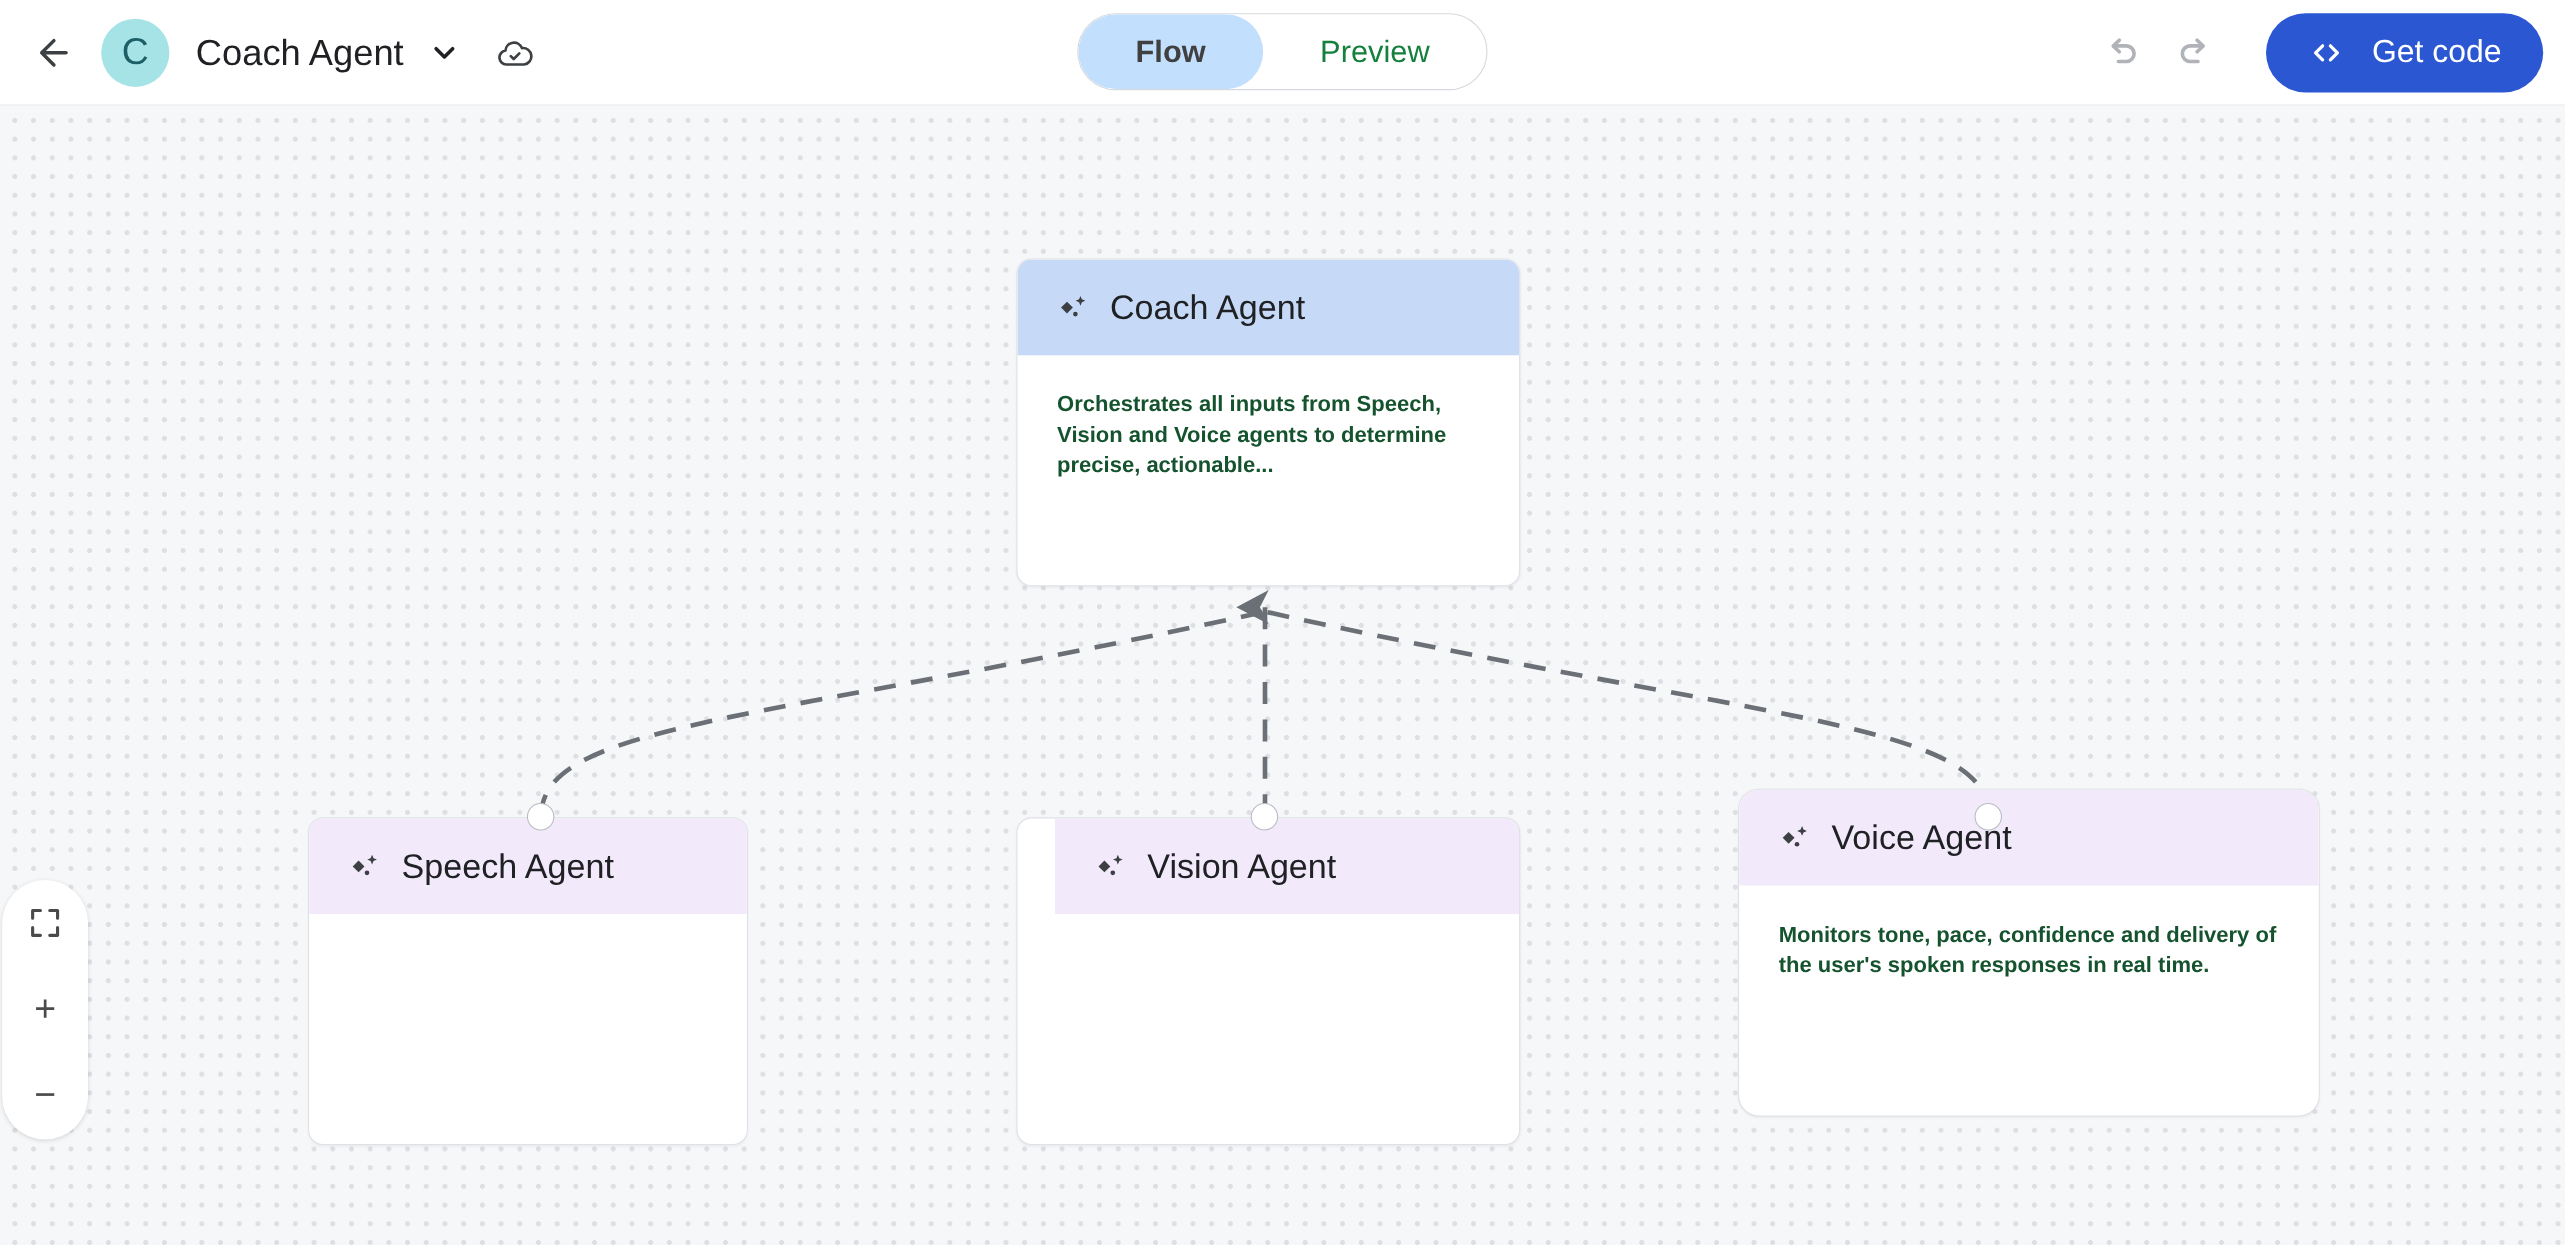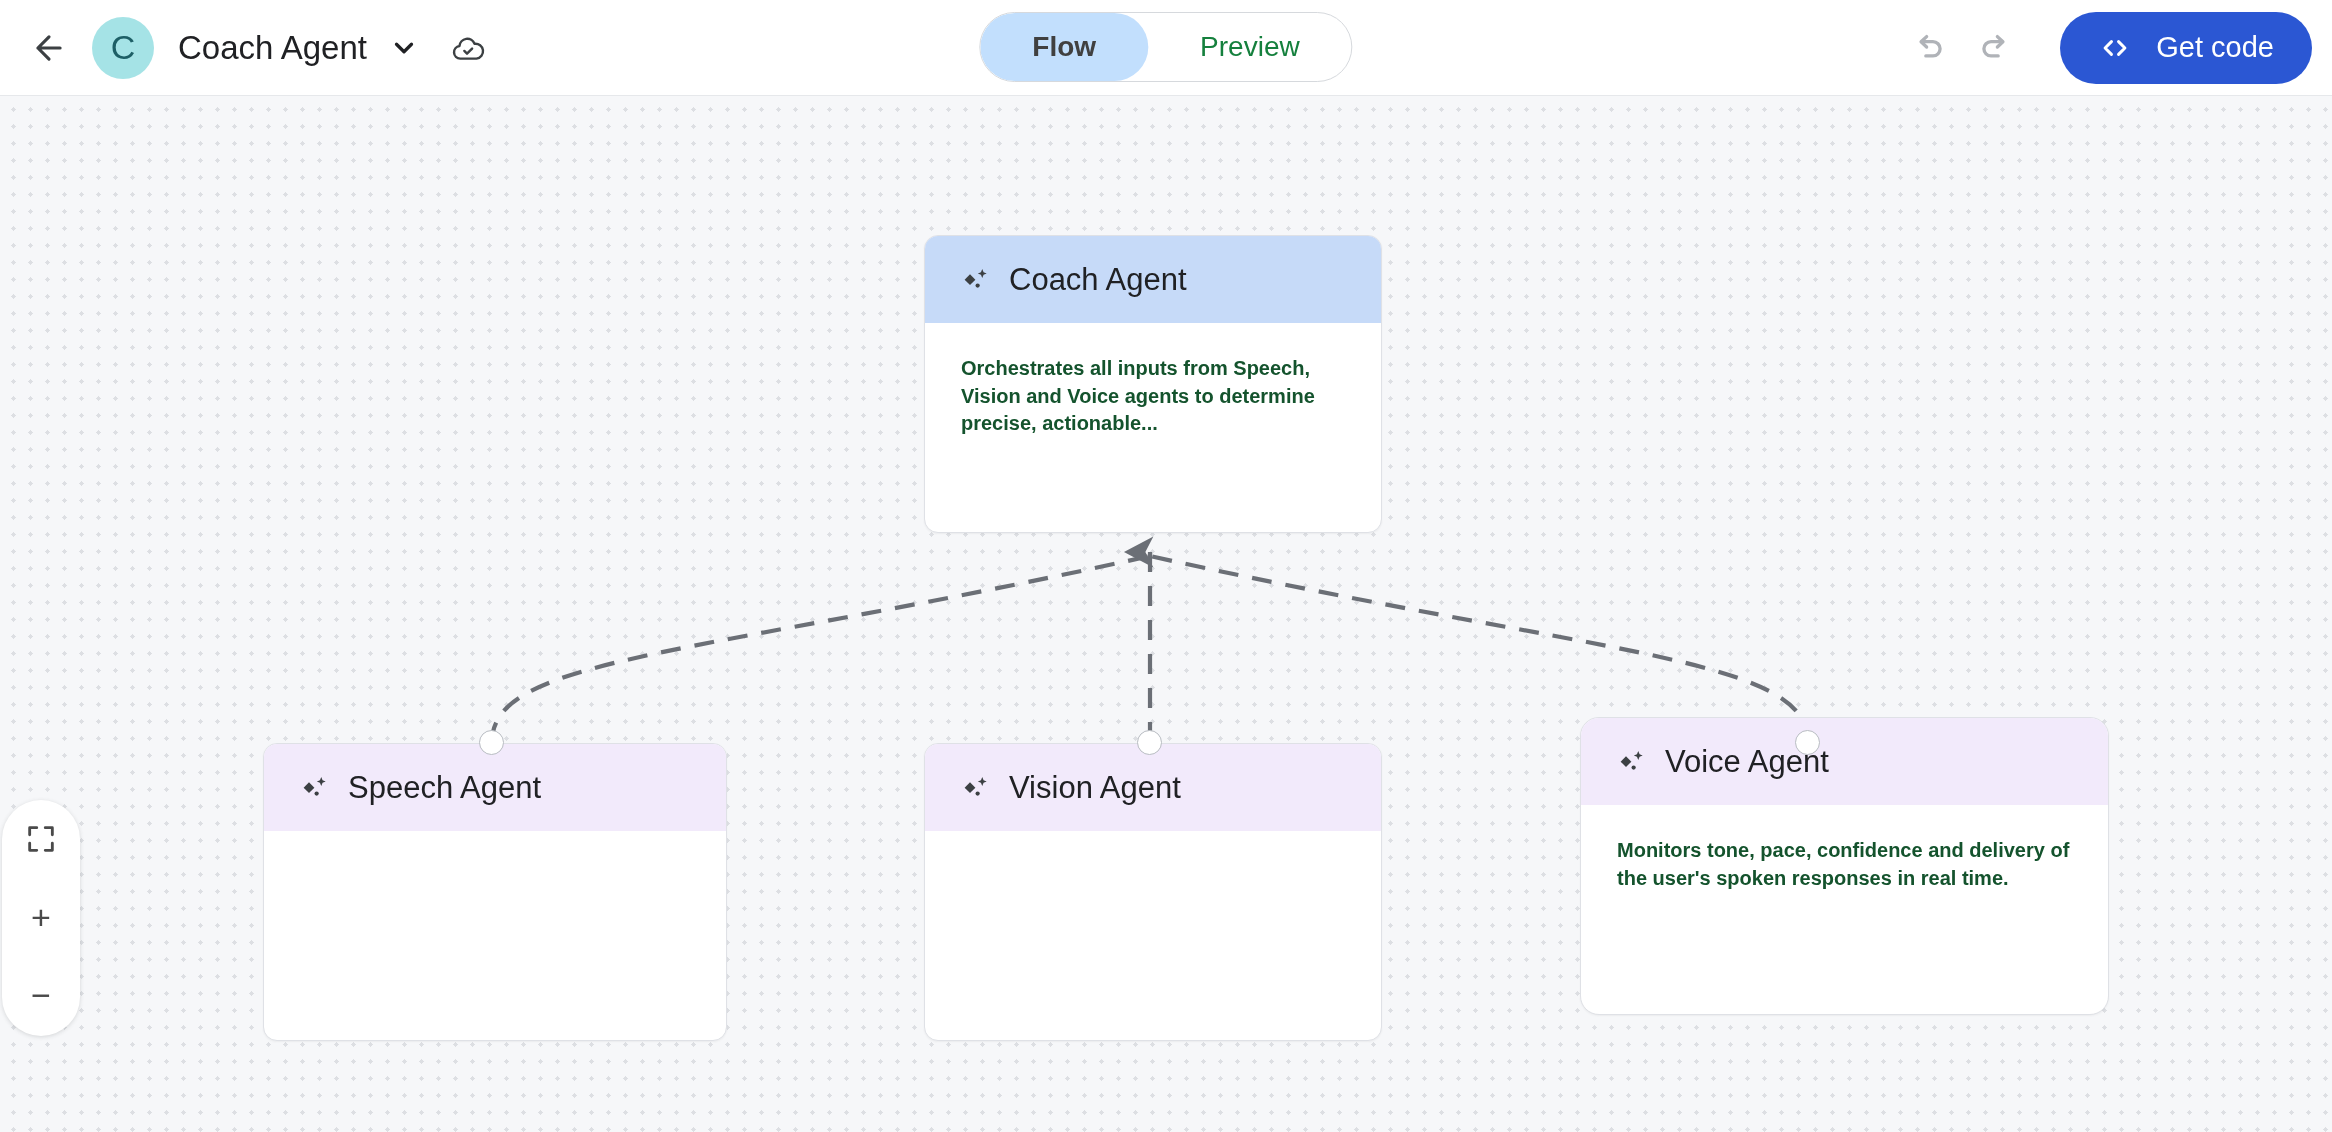--- a/index.html
+++ b/index.html
@@ -218,33 +218,33 @@
           <path d="M7.2 7.4l4.3 4.3-4.3 4.3L2.9 11.7z" fill="#3c4043"></path>
           <path d="M17 3.2l1.05 2.5 2.5 1.05-2.5 1.05L17 10.3l-1.05-2.5-2.5-1.05 2.5-1.05z" fill="#3c4043"></path>
           <circle cx="13.3" cy="16.4" r="1.7" fill="#3c4043"></circle>
         </svg>
         <span class="node-title">Coach Agent</span>
       </div>
       <div class="node-body">Orchestrates all inputs from Speech, Vision and Voice agents to determine precise, actionable...</div>
     </div>
 
     <div class="handle" style="left:479px; top:634px;"></div>
-    <div class="node" style="left:263px; top:647px; width:464px; height:298px;">
+    <div class="node" style="left:280px; top:647px; width:400px; height:298px;">
       <div class="node-head purple">
         <svg width="30" height="30" viewBox="0 0 24 24">
           <path d="M7.2 7.4l4.3 4.3-4.3 4.3L2.9 11.7z" fill="#3c4043"></path>
           <path d="M17 3.2l1.05 2.5 2.5 1.05-2.5 1.05L17 10.3l-1.05-2.5-2.5-1.05 2.5-1.05z" fill="#3c4043"></path>
           <circle cx="13.3" cy="16.4" r="1.7" fill="#3c4043"></circle>
         </svg>
         <span class="node-title">Speech Agent</span>
       </div>
     </div>
 
     <div class="handle" style="left:1137px; top:634px;"></div>
-    <div class="node" style="left:924px; top:647px; width:458px; height:298px;">
+    <div class="node" style="left:924px; top:647px; width:458px; height:298px;padding-left:34px;">
       <div class="node-head purple">
         <svg width="30" height="30" viewBox="0 0 24 24">
           <path d="M7.2 7.4l4.3 4.3-4.3 4.3L2.9 11.7z" fill="#3c4043"></path>
           <path d="M17 3.2l1.05 2.5 2.5 1.05-2.5 1.05L17 10.3l-1.05-2.5-2.5-1.05 2.5-1.05z" fill="#3c4043"></path>
           <circle cx="13.3" cy="16.4" r="1.7" fill="#3c4043"></circle>
         </svg>
         <span class="node-title">Vision Agent</span>
       </div>
     </div>
 

